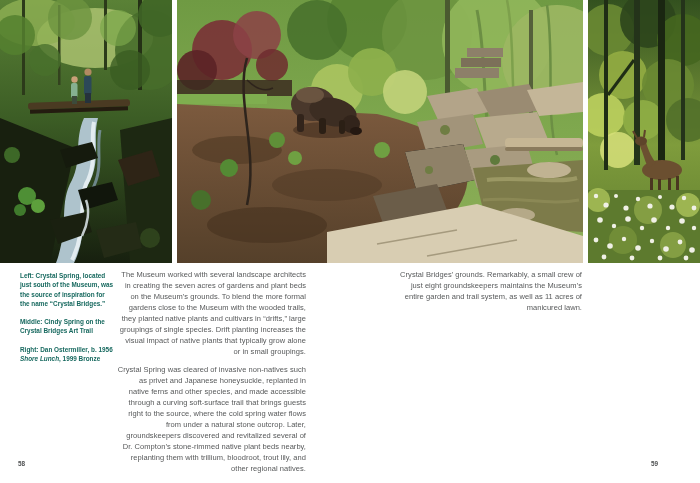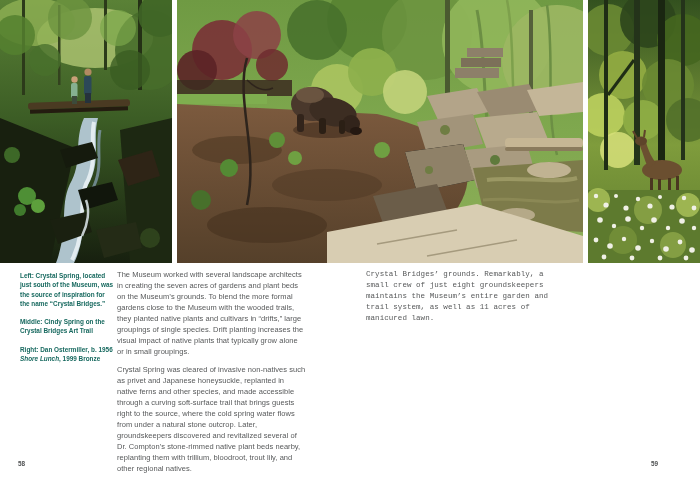--- a/index.html
+++ b/index.html
@@ -18,22 +18,22 @@
     color:#17695f;font-size:6.4px;line-height:9.3px;font-weight:bold;
   }
   .caption-col p{margin:0 0 9px 0;}
   .caption-col .ital{font-style:italic;}
 
   .body-col{
     position:absolute;top:269px;color:#57595a;
     font-size:7.5px;line-height:11px;letter-spacing:.05px;
   }
   .col1{left:117px;width:189px;}
-  .col2{left:366px;width:192px;font-family:Liberation Mono, monospace;}
-  .body-col p{margin:0 0 7px 0;}
+  .col2{left:390px;width:192px;}
+  .body-col p{margin:0 0 7px 0;text-align:right;}
 
   .pagenum{
     position:absolute;top:460px;color:#4d4f50;
     font-size:6.4px;font-weight:bold;
   }
   .pagenum-left{left:18px;}
   .pagenum-right{left:651px;}
 </style>
 </head>
 <body>

